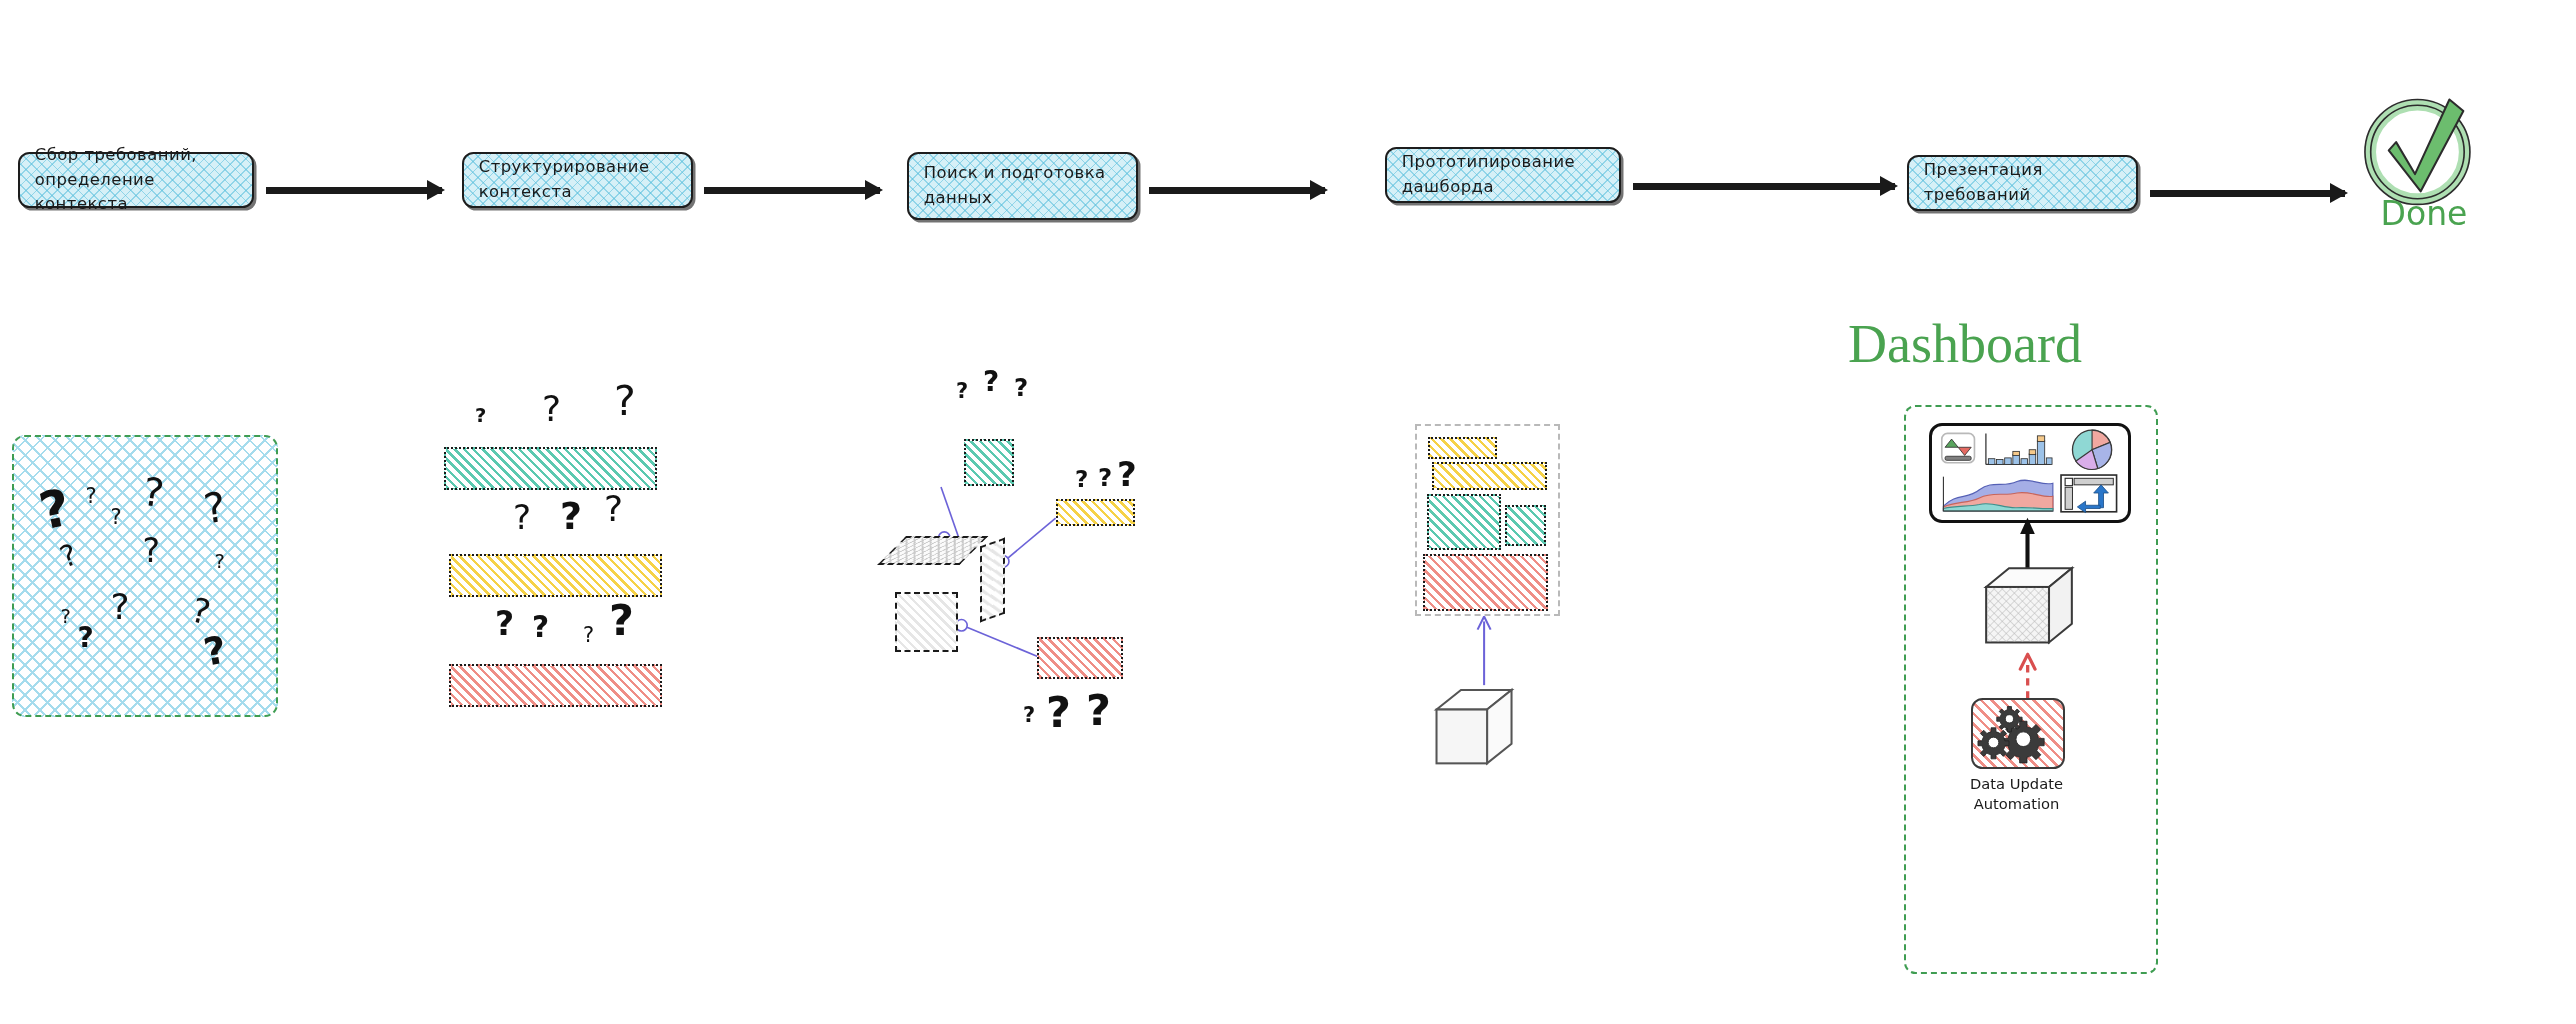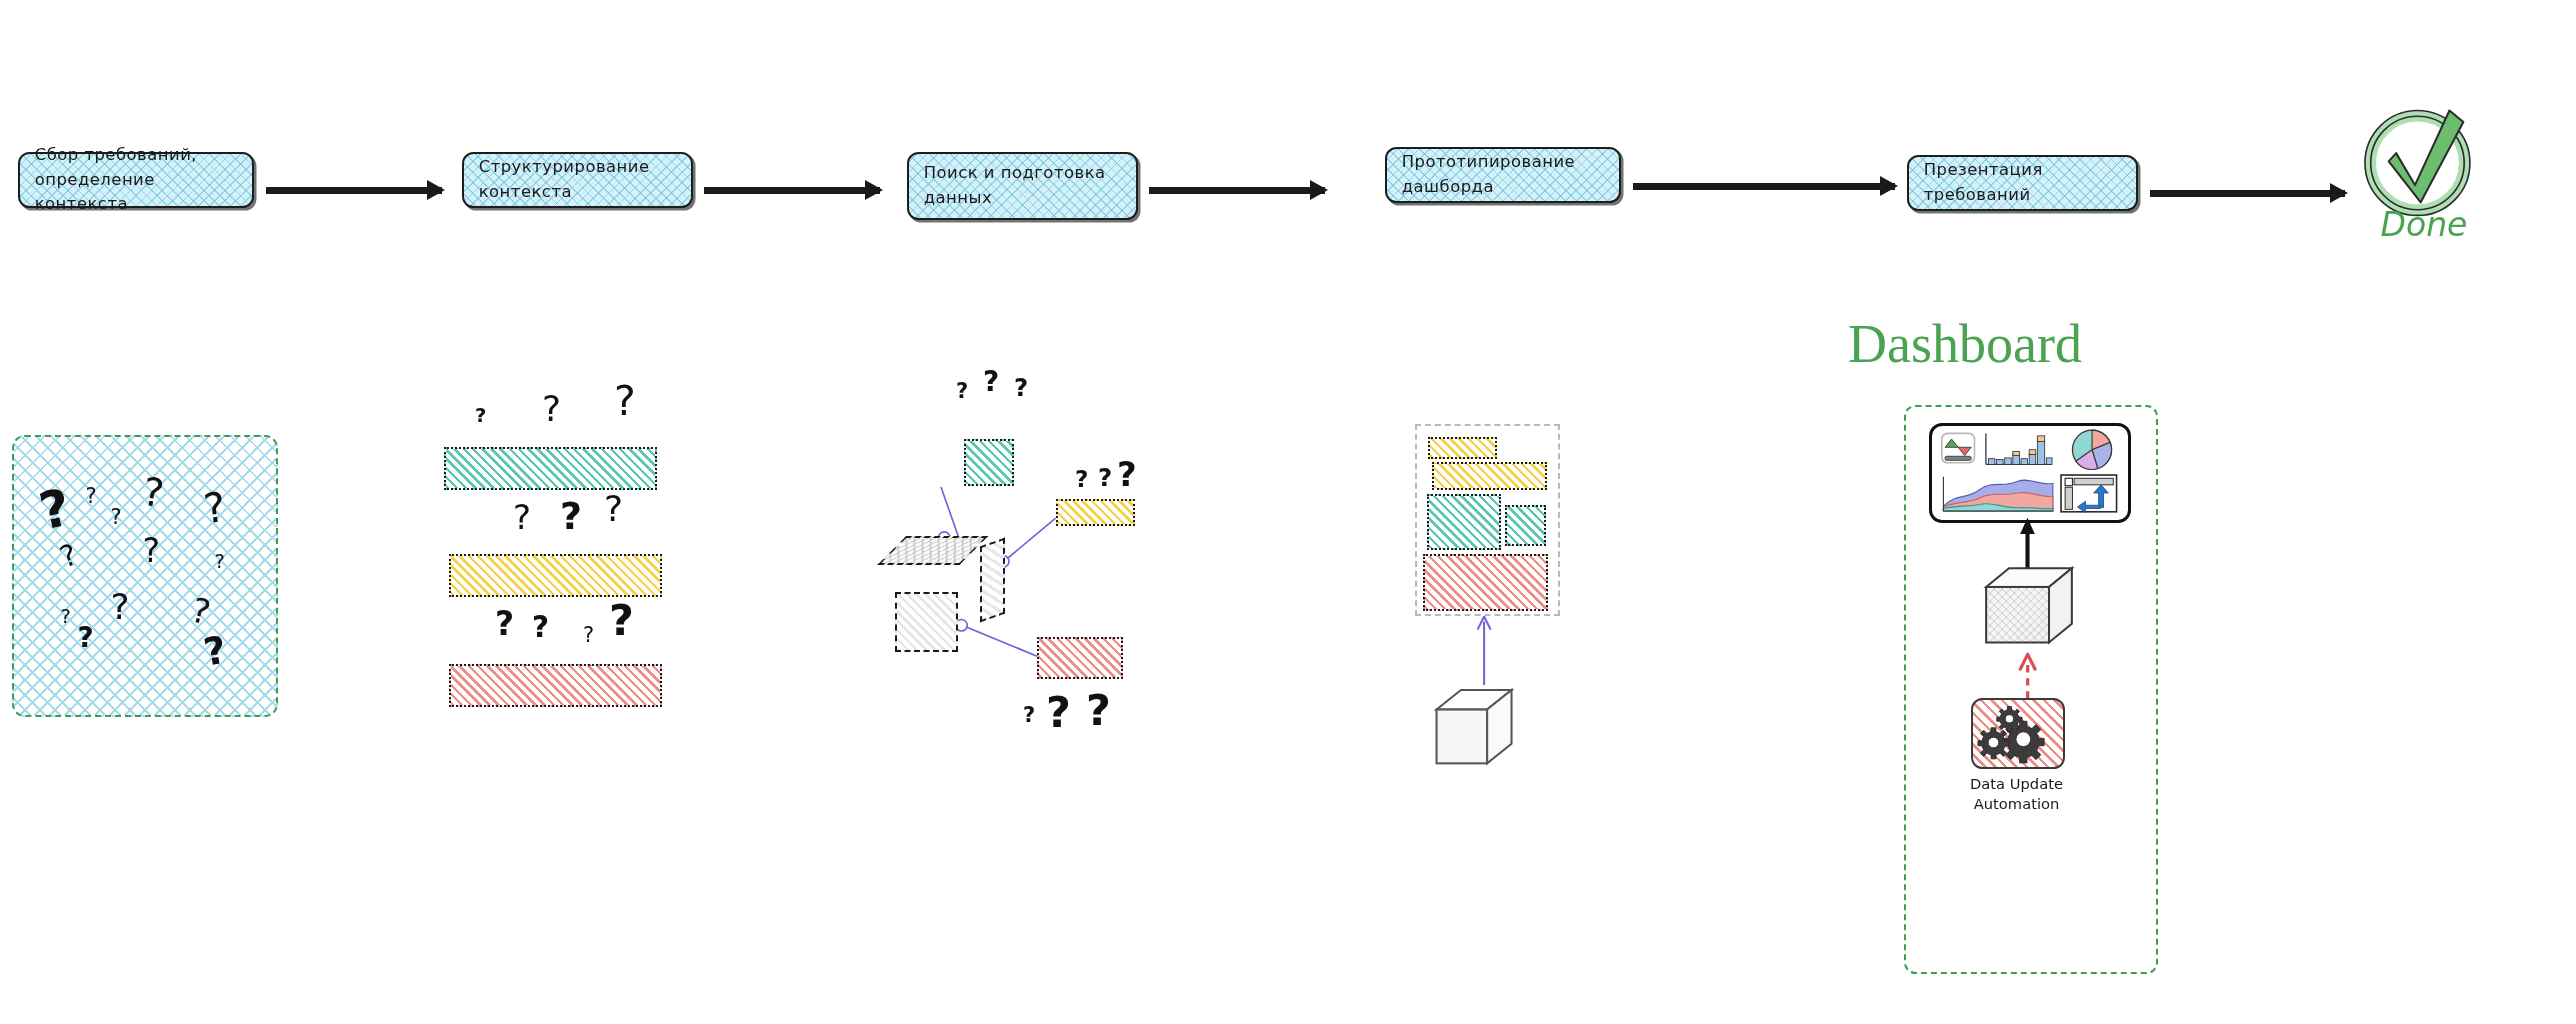--- a/index.html
+++ b/index.html
@@ -126,21 +126,21 @@
 дашборда</span>
   </div>
   <div class="arrow" style="left:1633px;top:183px;width:262px;"></div>
 
   <div class="stage" style="left:1907px;top:155px;width:231px;height:56px;">
     <span>Презентация
 требований</span>
   </div>
   <div class="arrow" style="left:2150px;top:190px;width:195px;"></div>
 
-  <div class="done-wrap" style="left:2342px;top:99px;width:164px;height:164px;font-style:italic;">
+  <div class="done-wrap" style="left:2342px;top:88px;width:164px;height:164px;">
     <svg width="164" height="123" viewBox="0 0 200 150">
       <circle cx="92" cy="78" r="57" fill="none" stroke="#aedfb2" stroke-width="13"></circle>
       <circle cx="92" cy="78" r="57" fill="none" stroke="#2c2c2c" stroke-width="2"></circle>
       <circle cx="92" cy="78" r="64" fill="none" stroke="#2c2c2c" stroke-width="2"></circle>
       <path d="M57 76 L66 66 L89 105 L131 14 L148 28 L96 126 Z" fill="#6cbd6e" stroke="#2c2c2c" stroke-width="2.5" stroke-linejoin="round"></path>
     </svg>
     <div class="done-label" style="top:106px;">Done</div>
   </div>
 </div>
 

